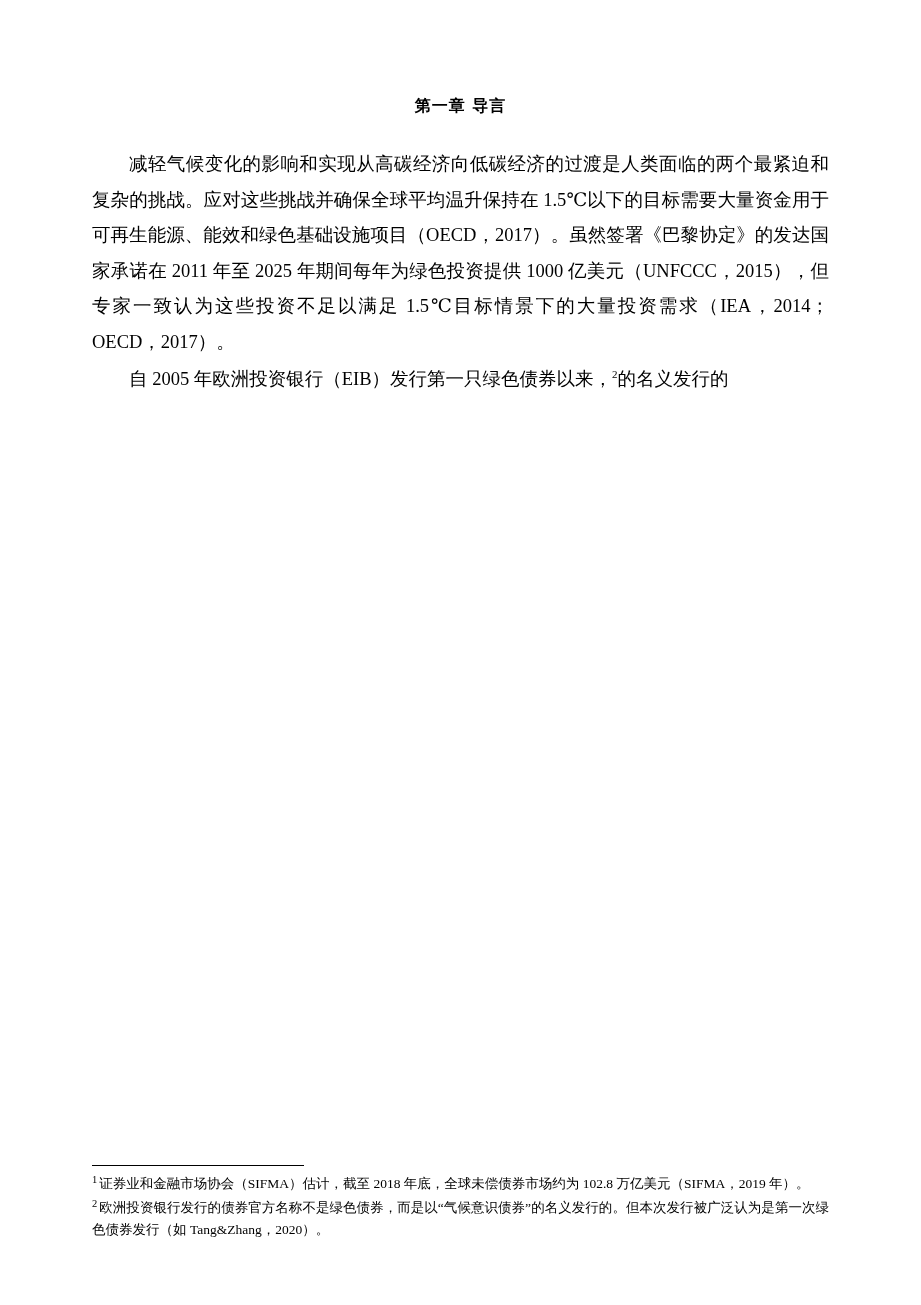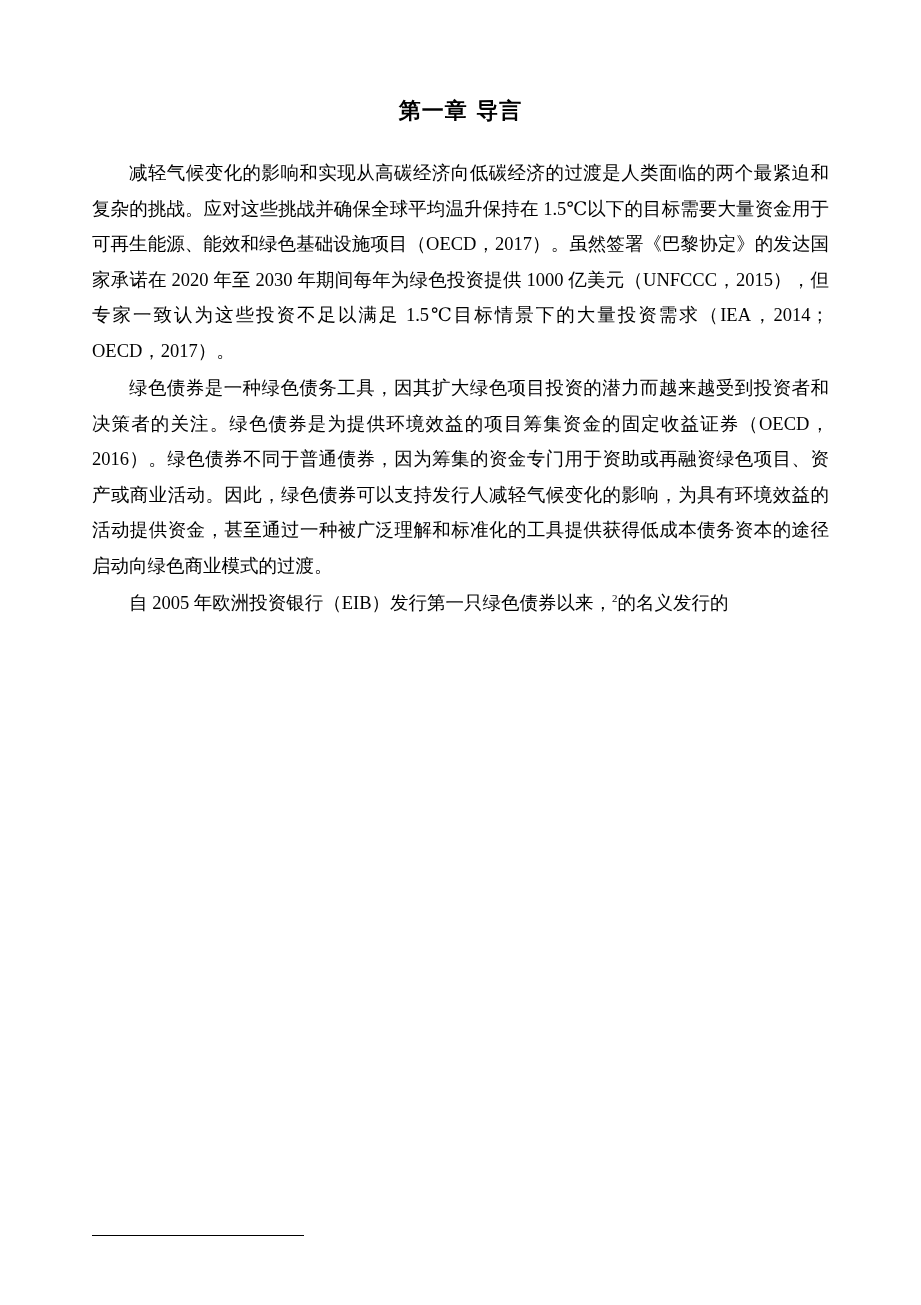--- a/index.html
+++ b/index.html
@@ -17,21 +17,21 @@
   }
   .page {
     box-sizing: border-box;
     width: 921px;
     height: 1305px;
     padding: 96px 92px 40px 92px;
     position: relative;
   }
   .chapter-title {
     text-align: center;
-    font-size: 22px;
+    font-size: 16px;
     font-weight: bold;
     letter-spacing: 1px;
     margin: 0 0 30px 0;
     font-family: "DejaVu Sans", "Liberation Sans", sans-serif;
   }
   .body-text p {
     margin: 0 0 2px 0;
     font-size: 18.5px;
     line-height: 1.92;
     text-align: justify;
@@ -71,26 +71,27 @@
   }
 </style>
 </head>
 <body>
 
 <div class="page">
 
   <h1 class="chapter-title">第一章 导言</h1>
 
   <div class="body-text">
-    <p>减轻气候变化的影响和实现从高碳经济向低碳经济的过渡是人类面临的两个最紧迫和复杂的挑战。应对这些挑战并确保全球平均温升保持在 1.5℃以下的目标需要大量资金用于可再生能源、能效和绿色基础设施项目（OECD，2017）。虽然签署《巴黎协定》的发达国家承诺在 2020 年至 2030 年期间每年为绿色投资提供 1000 亿美元（UNFCCC，2015），但专家一致认为这些投资不足以满足 1.5℃目标情景下的大量投资需求（IEA，2014；OECD，2017）。</p>
+    <p>减轻气候变化的影响和实现从高碳经济向低碳经济的过渡是人类面临的两个最紧迫和复杂的挑战。应对这些挑战并确保全球平均温升保持在 1.5℃以下的目标需要大量资金用于可再生能源、能效和绿色基础设施项目（OECD，2017）。虽然签署《巴黎协定》的发达国家承诺在 2011 年至 2025 年期间每年为绿色投资提供 1000 亿美元（UNFCCC，2015），但专家一致认为这些投资不足以满足 1.5℃目标情景下的大量投资需求（IEA，2014；OECD，2017）。</p>
 
 
-    <p>绿色债券是一种绿色债务工具，因其扩大绿色项目投资的潜力而越来越受到投资者和决策者的关注。绿色债券是为提供环境效益的项目筹集资金的固定收益证券（OECD，2016）。绿色债券不同于普通债券，因为筹集的资金专门用于资助或再融资绿色项目、资产或商业活动。因此，绿色债券可以支持发行人减轻气候变化的影响，为具有环境效益的活动提供资金，甚至通过一种被广泛理解和标准化的工具提供获得低成本债务资本的途径启动向绿色商业模式的过渡。</p>
 
 
     <p><span>自 2005 年欧洲投资银行（EIB）发行第一只绿色债券以来，</span><span class="sup">2</span><span>的名义发行的</span></p>
   </div>
 
   <div class="footnotes">
     <hr class="footnote-rule">
+    <p><span class="fn-mark">1</span><span>证券业和金融市场协会（SIFMA）估计，截至 2018 年底，全球未偿债券市场约为 102.8 万亿美元（SIFMA，2019 年）。</span></p>
+    <p><span class="fn-mark">2</span><span>欧洲投资银行发行的债券官方名称不是绿色债券，而是以“气候意识债券”的名义发行的。但本次发行被广泛认为是第一次绿色债券发行（如 Tang&amp;Zhang，2020）。</span></p>
   </div>
 
 </div>
 
 </body></html>

